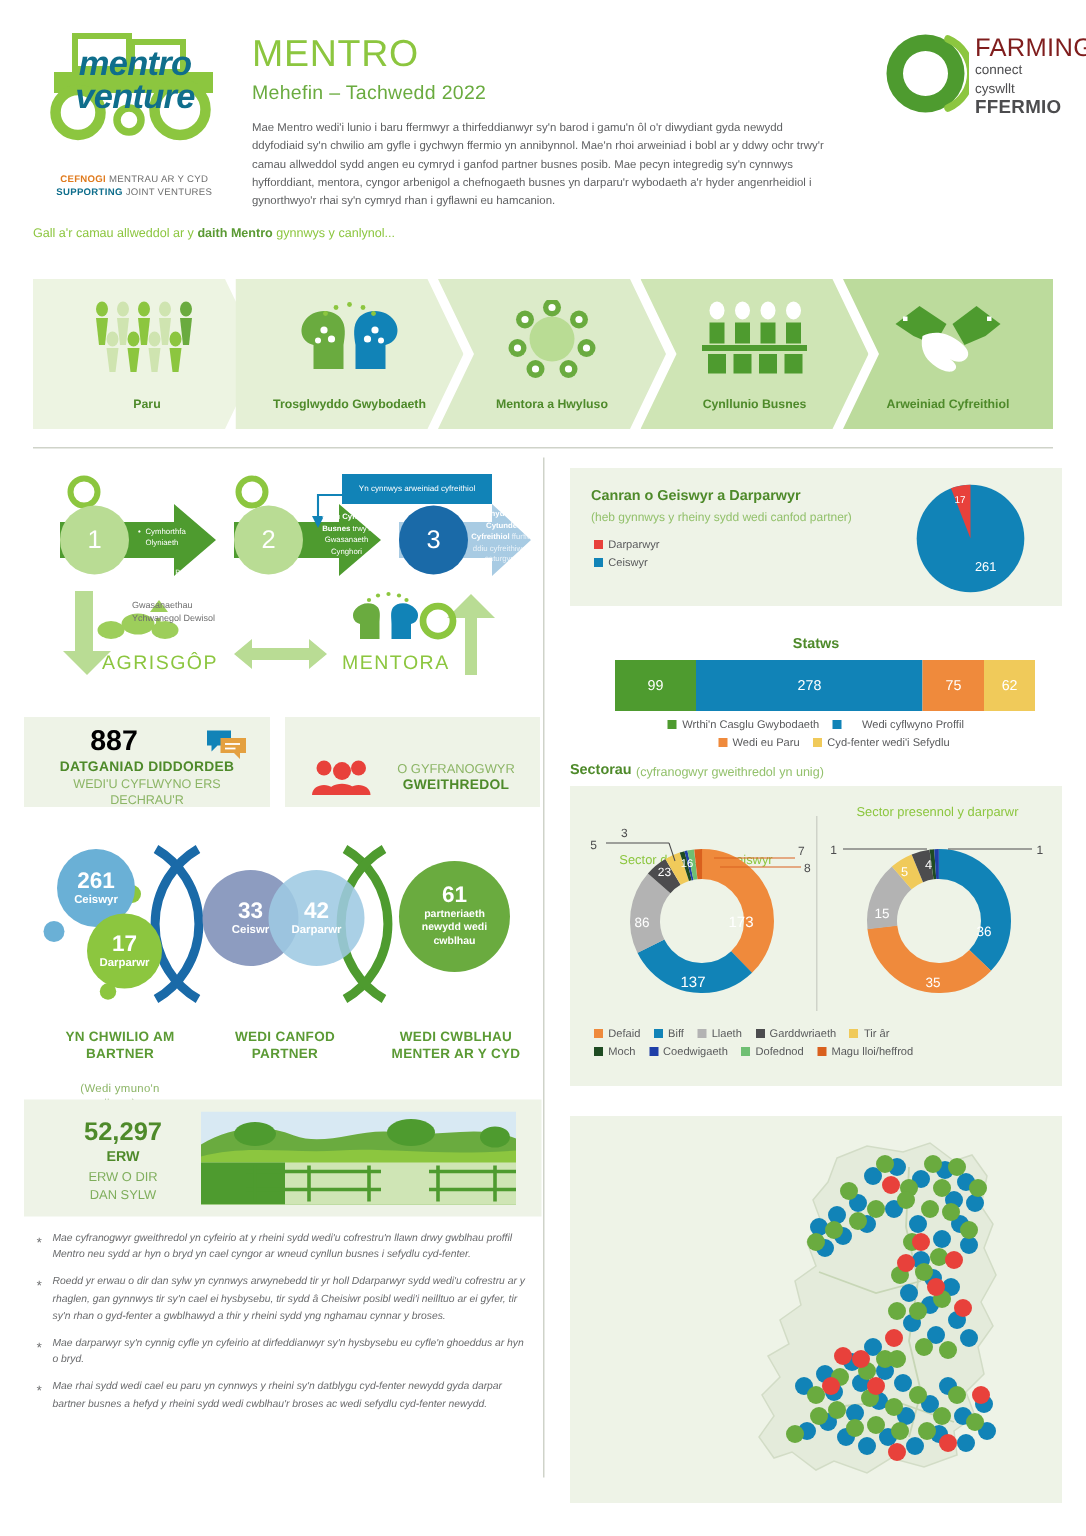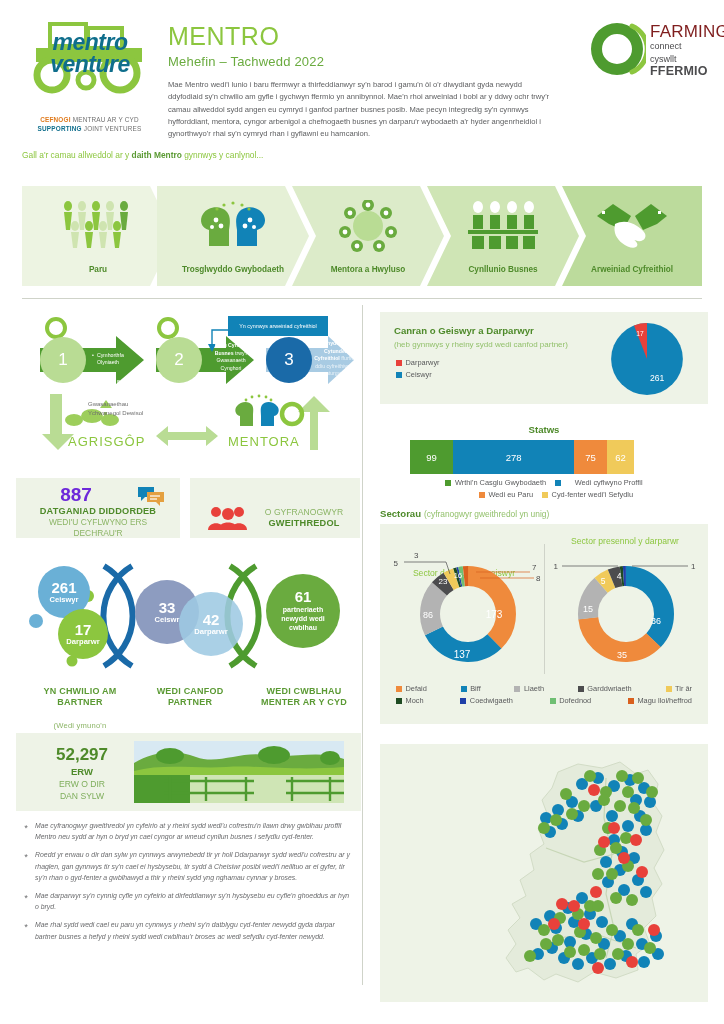--- a/index.html
+++ b/index.html
@@ -61,21 +61,21 @@
   .step-badge { position:absolute; border-radius:50%; display:flex; align-items:center;
      justify-content:center; color:#fff; font-size:17px; font-weight:normal; }
   .flow-note { position:absolute; font-size:5.2px; color:#fff; line-height:1.45; }
   .bluebox { position:absolute; background:#1183b7; color:#fff; font-size:5.4px;
      text-align:center; padding:6px 4px; line-height:1.5; }
   .opt-label { position:absolute; font-size:6px; color:#6f6f6f; line-height:1.5; }
   .brandword { position:absolute; font-size:13px; color:#8cc63f; letter-spacing:1px; }
 
   
   .statcard { position:absolute; background:#eef3e7; }
-  .bignum { font-weight:bold; color:#6d28d9; }
+  .bignum { font-weight:bold; color:#000000; }
 
   .circ-sec { position:absolute; left:16px; top:556px; width:345px; height:150px; }
   .bubble { position:absolute; border-radius:50%; display:flex; flex-direction:column;
       align-items:center; justify-content:center; color:#fff; text-align:center; }
   .bubble .n  { font-size:15px; font-weight:bold; line-height:1.05; }
   .bubble .l  { font-size:7.6px; font-weight:bold; line-height:1.1; }
   .bubble .sm { font-size:7px; font-weight:bold; line-height:1.3; }
   .grp-cap { position:absolute; text-align:center; font-size:9px; font-weight:bold;
       color:#5b9a34; line-height:1.3; letter-spacing:0.2px;}
   .grp-sub { font-size:7.6px; font-weight:normal; color:#8cb566; }
@@ -435,21 +435,21 @@
 BARTNER</div>
       <div class="grp-sub" style="white-space:pre-line;">(Wedi ymuno'n
 llawn)</div>
     </div>
 
     
     <div class="bubble" style="left:119px;top:24px;width:64px;height:64px;background:#8d9cc0;">
       <div class="n">33</div>
       <div class="l">Ceiswr</div>
     </div>
-    <div class="bubble" style="left:163px;top:36px;width:64px;height:64px;background:rgba(158,201,226,0.88);">
+    <div class="bubble" style="left:163px;top:24px;width:64px;height:64px;background:rgba(158,201,226,0.88);">
       <div class="n">42</div>
       <div class="l">Darparwr</div>
     </div>
     <div class="grp-cap" style="left:122px;top:118px;width:104px;white-space:pre-line;">
       <div>WEDI CANFOD
 PARTNER</div>
     </div>
 
     
     <div class="bubble" style="left:250px;top:18px;width:74px;height:74px;background:#6aab3f;">
@@ -515,21 +515,21 @@
     <svg style="position:absolute;left:228px;top:8px;" width="78" height="78" viewBox="0 0 100 100">
       <circle cx="50" cy="50" r="46" fill="#1183b7"></circle>
       <path d="M50 50 L50 4 A46 46 0 0 0 33.3 7.1 Z" fill="#e8413b"></path>
       <text x="41" y="20" fill="#ffffff" font-size="8.5" text-anchor="middle">17</text>
       <text x="63" y="78" fill="#ffffff" font-size="11" text-anchor="middle">261</text>
     </svg>
   </div>
 
   <div>
     <div style="position:absolute;left:380px;top:424px;width:328px;text-align:center;font-size:9.6px;font-weight:bold;color:#4e8a2a;">Statws</div>
-    <div class="statusbar" style="left:410px;top:440px;width:224px;">
+    <div class="statusbar" style="left:410px;top:440px;width:280px;">
       <div class="seg" style="background:#4e9b2f;width:19.6%;">99</div>
       <div class="seg" style="background:#1183b7;width:54.9%;">278</div>
       <div class="seg" style="background:#ef8a3c;width:14.8%;">75</div>
       <div class="seg" style="background:#f0ca5a;width:12.3%;">62</div>
     </div>
     <div class="legend" style="position:absolute;left:418px;top:478px;width:252px;justify-content:center;">
       <div class="lg">
           <span class="sw" style="background:#4e9b2f;"></span>
           <span>Wrthi'n Casglu Gwybodaeth</span>
         </div>
@@ -609,21 +609,21 @@
         <text x="-7" y="-35" fill="#fff" font-size="8.5" text-anchor="middle">4</text>
       </g>
       <g stroke="#4c4c4e" stroke-width="0.7" fill="none">
         <line x1="14" y1="18" x2="70" y2="18"></line>
         <line x1="84" y1="18" x2="140" y2="18"></line>
       </g>
       <text x="10" y="21" font-size="8" fill="#4c4c4e" text-anchor="end">1</text>
       <text x="143" y="21" font-size="8" fill="#4c4c4e">1</text>
     </svg>
 
-    <div class="legend" style="position:absolute;left:396px;top:684px;width:296px;justify-content:space-between;">
+    <div class="legend" style="position:absolute;left:396px;top:684px;width:296px;justify-content:flex-start;">
       <div class="lg">
           <span class="sw" style="background:#ef8a3c;"></span>
           <span>Defaid</span>
         </div>
       <div class="lg">
           <span class="sw" style="background:#1183b7;"></span>
           <span>Biff</span>
         </div>
       <div class="lg">
           <span class="sw" style="background:#b3b3b3;"></span>

